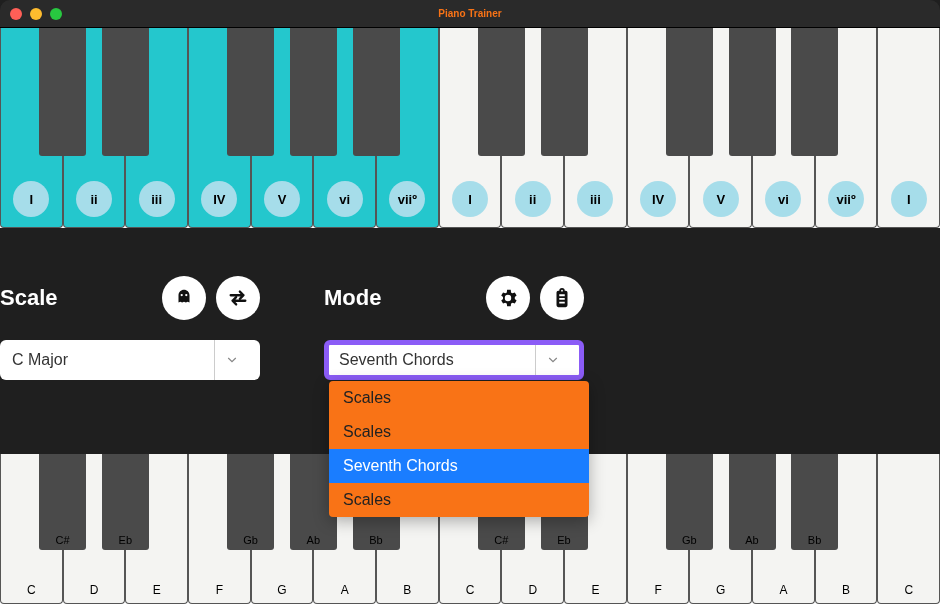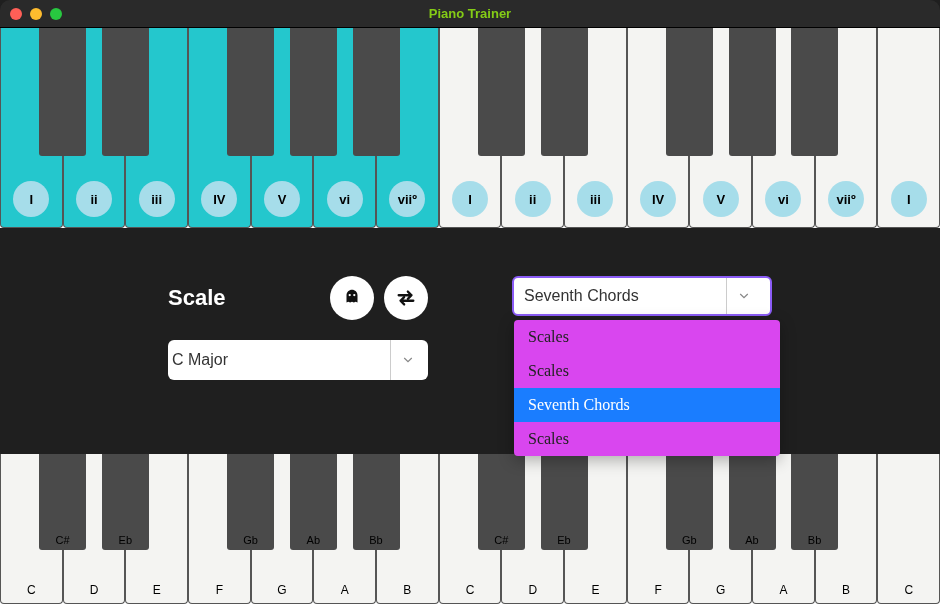--- a/index.html
+++ b/index.html
@@ -2,45 +2,45 @@
 <html><head>
 <meta charset="utf-8">
 <style>
   * { box-sizing: border-box; margin: 0; padding: 0; }
   html, body { width: 940px; height: 604px; overflow: hidden; font-family: -apple-system, BlinkMacSystemFont, "Segoe UI", Arial, sans-serif; }
   body { background: #1f1f1f; display: flex; flex-direction: column; }
   
   .titlebar { height: 28px; background: #2a2a2a; border-bottom: 1px solid #000; display: flex; align-items: center; padding: 0 10px; position: relative; border-radius: 10px 10px 0 0; }
   .tb-circles { display: flex; gap: 8px; }
   .tb-circle { width: 12px; height: 12px; border-radius: 50%; }
-  .tb-title { position: absolute; left: 0; right: 0; text-align: center; color: #84cc16; font-size: 13px; font-weight: 600; pointer-events: none; }
+  .tb-title { position: absolute; left: 0; right: 0; text-align: center; color: #f97316; font-size: 10px; font-weight: 600; pointer-events: none; }
   
   .app { flex: 1; display: flex; flex-direction: column; }
   
   .kbd-wrap { position: relative; height: 200px; background: #fff; }
   .kbd-wrap.bottom { height: 150px; }
   .white-keys { display: flex; height: 100%; position: relative; }
   .white-key { flex: 1; border: 1px solid #555; border-top: none; border-radius: 0 0 4px 4px; background: #f4f4f2; position: relative; display: flex; flex-direction: column; justify-content: flex-end; align-items: center; padding-bottom: 6px; font-size: 12px; color: #000; }
   .white-key.highlight { background: #24c7cd; }
   .black-keys { position: absolute; top: 0; left: 0; right: 0; height: 100%; pointer-events: none; }
   .black-key { position: absolute; top: 0; background: #4a4a4a; width: 5.0%; height: 64%; border-radius: 0 0 3px 3px; pointer-events: auto; display: flex; flex-direction: column; justify-content: flex-end; align-items: center; padding-bottom: 4px; font-size: 11px; color: #000; }
   .badge { width: 36px; height: 36px; border-radius: 50%; background: #a6ddea; display: flex; align-items: center; justify-content: center; font-weight: 700; font-size: 13px; color: #000; margin-bottom: 4px; }
   
-  .mid { flex: 1; display: flex; align-items: flex-start; justify-content: center; gap: 84px; padding-top: 48px; position: relative; }
+  .mid { flex: 1; display: flex; align-items: flex-start; gap: 64px; padding-top: 48px; position: relative; }
   .ctrl-col { display: flex; flex-direction: column; gap: 20px; width: 260px; position: relative; }
   .ctrl-head { display: flex; align-items: center; justify-content: space-between; }
   .ctrl-label { color: #fff; font-size: 22px; font-weight: 800; }
   .icon-btns { display: flex; gap: 10px; }
   .icon-btn { width: 44px; height: 44px; border-radius: 50%; background: #fff; display: flex; align-items: center; justify-content: center; cursor: pointer; }
   .icon-btn svg { width: 22px; height: 22px; }
-  .select { height: 40px; background: #fff; border-radius: 6px; display: flex; align-items: center; padding: 0 4px; font-size: 16px; color: #333; position: relative; cursor: pointer; }
-  .select.active { border: 2px solid #8b5cf6; padding: 0 10px; }
+  .select { height: 40px; background: #fff; border-radius: 6px; display: flex; align-items: center; padding: 0 12px; font-size: 16px; color: #333; position: relative; cursor: pointer; }
+  .select.active { border: 5px solid #8b5cf6; padding: 0 10px; }
   .select .caret { margin-left: auto; width: 34px; display: flex; align-items: center; justify-content: center; border-left: 1px solid #ccc; height: 100%; }
   .select .caret svg { width: 14px; height: 14px; stroke: #888; }
-  .dropdown { position: absolute; top: 100%; left: 0; right: -10px; margin-top: 6px; background: #d946ef; border-radius: 4px; box-shadow: 0 4px 16px rgba(0,0,0,.3); overflow: hidden; z-index: 50; font-family: Liberation Serif, serif; }
+  .dropdown { position: absolute; top: 100%; left: 0; right: -10px; margin-top: 6px; background: #f97316; border-radius: 4px; box-shadow: 0 4px 16px rgba(0,0,0,.3); overflow: hidden; z-index: 50; }
   .dd-item { padding: 8px 14px; font-size: 16px; color: #222; cursor: pointer; }
   .dd-item.sel { background: #1a7dff; color: #fff; }
 </style>
 </head>
 <body>
 
 <div class="titlebar">
   <div class="tb-circles">
     <div class="tb-circle" style="background:#ff5f57"></div>
     <div class="tb-circle" style="background:#febc2e"></div>
@@ -135,20 +135,35 @@
         <span>C Major</span>
         <span class="caret">
           <svg viewBox="0 0 24 24" fill="none" stroke-width="2" stroke-linecap="round">
               <path d="M6 9l6 6 6-6"></path>
             </svg>
         </span>
       </div>
     </div>
 
     <div class="ctrl-col">
+      <div class="ctrl-head">
+        <div class="ctrl-label">Mode</div>
+        <div class="icon-btns">
+          <div class="icon-btn">
+            <svg viewBox="0 0 24 24" fill="#111">
+                <path d="M19.4 13a7.5 7.5 0 000-2l2-1.6-2-3.4-2.4.9a7.5 7.5 0 00-1.7-1L15 3h-4l-.3 2.9a7.5 7.5 0 00-1.7 1l-2.4-.9-2 3.4L6.6 11a7.5 7.5 0 000 2l-2 1.6 2 3.4 2.4-.9a7.5 7.5 0 001.7 1L11 21h4l.3-2.9a7.5 7.5 0 001.7-1l2.4.9 2-3.4-2-1.6zM12 15.5A3.5 3.5 0 1115.5 12 3.5 3.5 0 0112 15.5z"></path>
+              </svg>
+          </div>
+          <div class="icon-btn">
+            <svg viewBox="0 0 24 24" fill="#111">
+                <path d="M16 4h-1a3 3 0 00-6 0H8a2 2 0 00-2 2v14a2 2 0 002 2h8a2 2 0 002-2V6a2 2 0 00-2-2zm-4-1a1 1 0 11-1 1 1 1 0 011-1zm3 15H9v-2h6zm0-4H9v-2h6zm0-4H9V8h6z"></path>
+              </svg>
+          </div>
+        </div>
+      </div>
       <div class="select active" style="position:relative;">
         <span>Seventh Chords</span>
         <span class="caret">
           <svg viewBox="0 0 24 24" fill="none" stroke-width="2" stroke-linecap="round">
               <path d="M6 9l6 6 6-6"></path>
             </svg>
         </span>
         <div class="dropdown" id="mode-dd">
             <div class="dd-item">Scales</div>
             <div class="dd-item">Scales</div>

